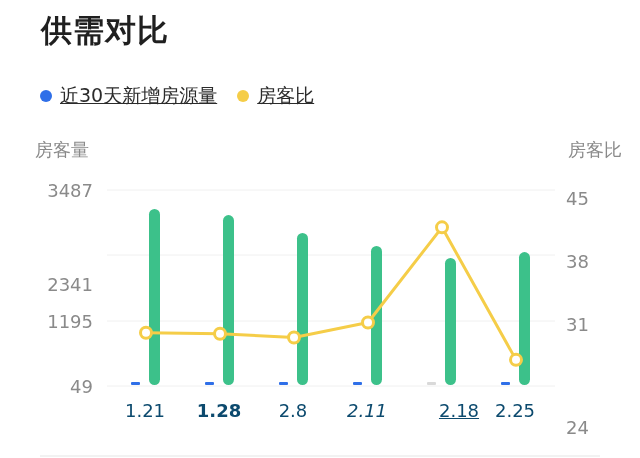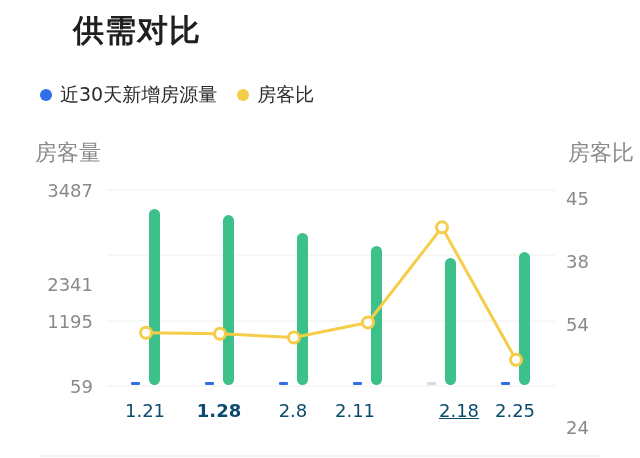--- a/index.html
+++ b/index.html
@@ -1,21 +1,21 @@
 <!DOCTYPE html>
 <html><head>
 <meta charset="utf-8">
 <style>
   html, body { margin:0; padding:0; background:#ffffff; }
   body { width:640px; height:458px; position:relative; overflow:hidden; font-family:"DejaVu Sans","Liberation Sans",sans-serif; }
-  .title { position:absolute; left:41px; top:10px; font-size:31px; font-weight:bold; color:#1f1f1f; letter-spacing:1px;margin-left:32px; }
-  .legend { position:absolute; left:40px; top:84px; height:24px; display:flex; align-items:flex-end; font-size:19px; color:#2b2b2b; }
+  .title { position:absolute; left:41px; top:10px; font-size:31px; font-weight:bold; color:#1f1f1f; letter-spacing:1px; }
+  .legend { position:absolute; left:40px; top:84px; height:24px; display:flex; align-items:center; font-size:19px; color:#2b2b2b;text-decoration:underline; }
   .legend-item { display:flex; align-items:center; margin-right:20px; }
   .legend-dot { width:12px; height:12px; border-radius:50%; margin-right:8px; }
-  .axis-title { position:absolute; font-size:22px; color:#8a8a8a; }
+  .axis-title { position:absolute; font-size:18px; color:#8a8a8a; }
   .tick { position:absolute; font-size:18px; color:#8a8a8a; }
   .tick.left { text-align:right; width:60px; }
   .xtick { position:absolute; font-size:18px; color:#0c4a6e; width:60px; text-align:center; }
   svg { position:absolute; left:0; top:0; }
   .bottom-rule { position:absolute; left:40px; top:455px; width:560px; height:2px; background:#f2f2f2; }
 </style>
 </head>
 <body>
 
 <div class="title">供需对比</div>
@@ -30,25 +30,25 @@
     <span>房客比</span>
   </div>
 </div>
 
 <div class="axis-title" style="left:35px; top:138px;">房客量</div>
 <div class="axis-title" style="left:568px; top:138px;">房客比</div>
 
 <div class="tick left" style="left:33px; top:180px;">3487</div>
 <div class="tick left" style="left:33px; top:245px;margin-top:29px;">2341</div>
 <div class="tick left" style="left:33px; top:311px;">1195</div>
-<div class="tick left" style="left:33px; top:376px;">59</div>
+<div class="tick left" style="left:33px; top:376px;">49</div>
 
 <div class="tick" style="left:566px; top:188px;">45</div>
 <div class="tick" style="left:566px; top:251px;">38</div>
-<div class="tick" style="left:566px; top:314px;">54</div>
+<div class="tick" style="left:566px; top:314px;">31</div>
 <div class="tick" style="left:566px; top:377px;margin-top:40px;">24</div>
 
 <svg width="640" height="458" viewBox="0 0 640 458">
   <g stroke="#f0f0f0" stroke-width="1">
     <line x1="107" y1="190" x2="555" y2="190"></line>
     <line x1="107" y1="255" x2="555" y2="255"></line>
     <line x1="107" y1="321" x2="555" y2="321"></line>
     <line x1="107" y1="386" x2="555" y2="386"></line>
   </g>
   <g id="bars-blue">
@@ -75,18 +75,18 @@
       <circle cx="368" cy="322.5333333333333" r="5.5" fill="#ffffff" stroke="#f5cd48" stroke-width="3"></circle>
       <circle cx="442" cy="227.33333333333334" r="5.5" fill="#ffffff" stroke="#f5cd48" stroke-width="3"></circle>
       <circle cx="516" cy="359.8666666666667" r="5.5" fill="#ffffff" stroke="#f5cd48" stroke-width="3"></circle>
     </g>
 </svg>
 
 <div id="xticks">
   <div class="xtick" style="left:115px; top:400px;">1.21</div>
   <div class="xtick" style="left:189px; top:400px;font-weight:bold;">1.28</div>
   <div class="xtick" style="left:263px; top:400px;">2.8</div>
-  <div class="xtick" style="left:325px; top:400px;">2.11</div>
+  <div class="xtick" style="left:337px; top:400px;font-style:italic;">2.11</div>
   <div class="xtick" style="left:429px; top:400px;text-decoration:underline;">2.18</div>
   <div class="xtick" style="left:485px; top:400px;">2.25</div>
 </div>
 
 <div class="bottom-rule"></div>
 
 </body></html>

